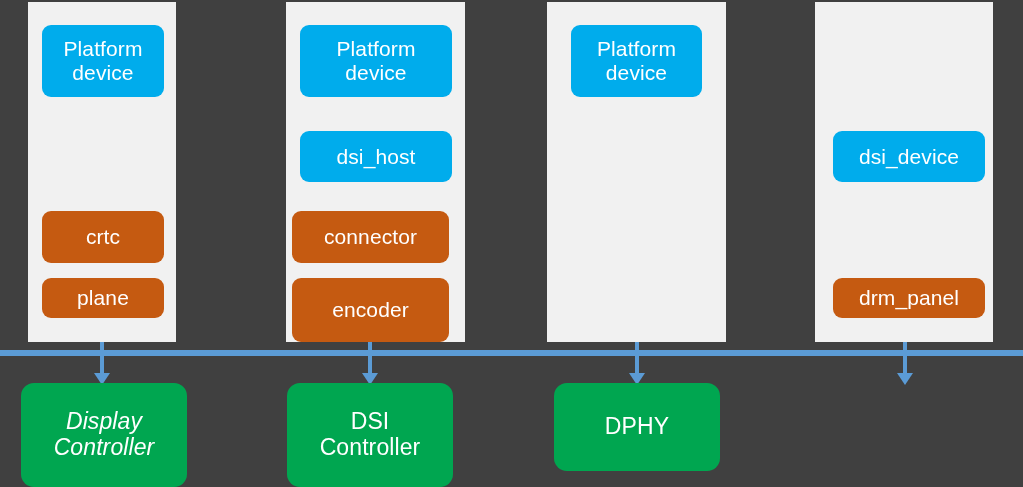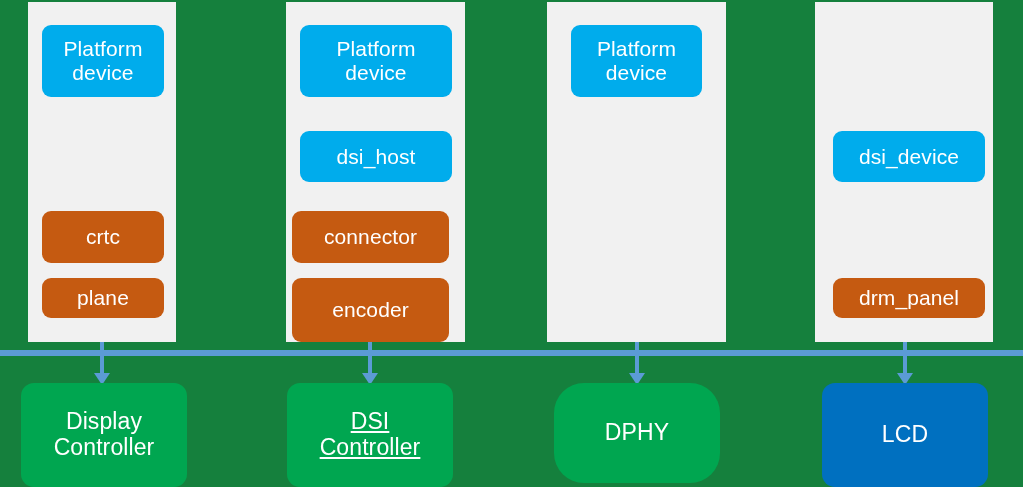--- a/index.html
+++ b/index.html
@@ -5,21 +5,21 @@
 <style>
   html, body {
     margin: 0;
     padding: 0;
     background: #000000;
   }
   #stage {
     position: relative;
     width: 1023px;
     height: 487px;
-    background: #15803d;
+    background: #404040;
     overflow: hidden;
     font-family: "Liberation Sans", sans-serif;
   }
   .panel {
     position: absolute;
     background: #f1f1f1;
     box-sizing: border-box;
   }
   .node {
     position: absolute;
@@ -101,23 +101,22 @@
 
   <div class="arrow-shaft" style="left:368px; top:342px; height:34px;"></div>
   <div class="arrow-head" style="left:362px; top:373px;"></div>
 
   <div class="arrow-shaft" style="left:635px; top:342px; height:34px;"></div>
   <div class="arrow-head" style="left:629px; top:373px;"></div>
 
   <div class="arrow-shaft" style="left:903px; top:342px; height:34px;"></div>
   <div class="arrow-head" style="left:897px; top:373px;"></div>
 
-  <div class="node green lg" style="left:21px; top:383px; width:166px; height:104px;">Display
+  <div class="node green lg" style="left:21px; top:383px; width:166px; height:104px;font-style:italic;">Display
 Controller</div>
 
-  <div class="node green lg" style="left:287px; top:383px; width:166px; height:104px;text-decoration:underline;">DSI
+  <div class="node green lg" style="left:287px; top:383px; width:166px; height:104px;">DSI
 Controller</div>
 
-  <div class="node green lg" style="left:554px; top:383px; width:166px; height:100px;border-radius:30px;">DPHY</div>
+  <div class="node green lg" style="left:554px; top:383px; width:166px; height:88px;">DPHY</div>
 
-  <div class="node deepblue lg" style="left:822px; top:383px; width:166px; height:104px;">LCD</div>
 
 </div>
 
 </body></html>

